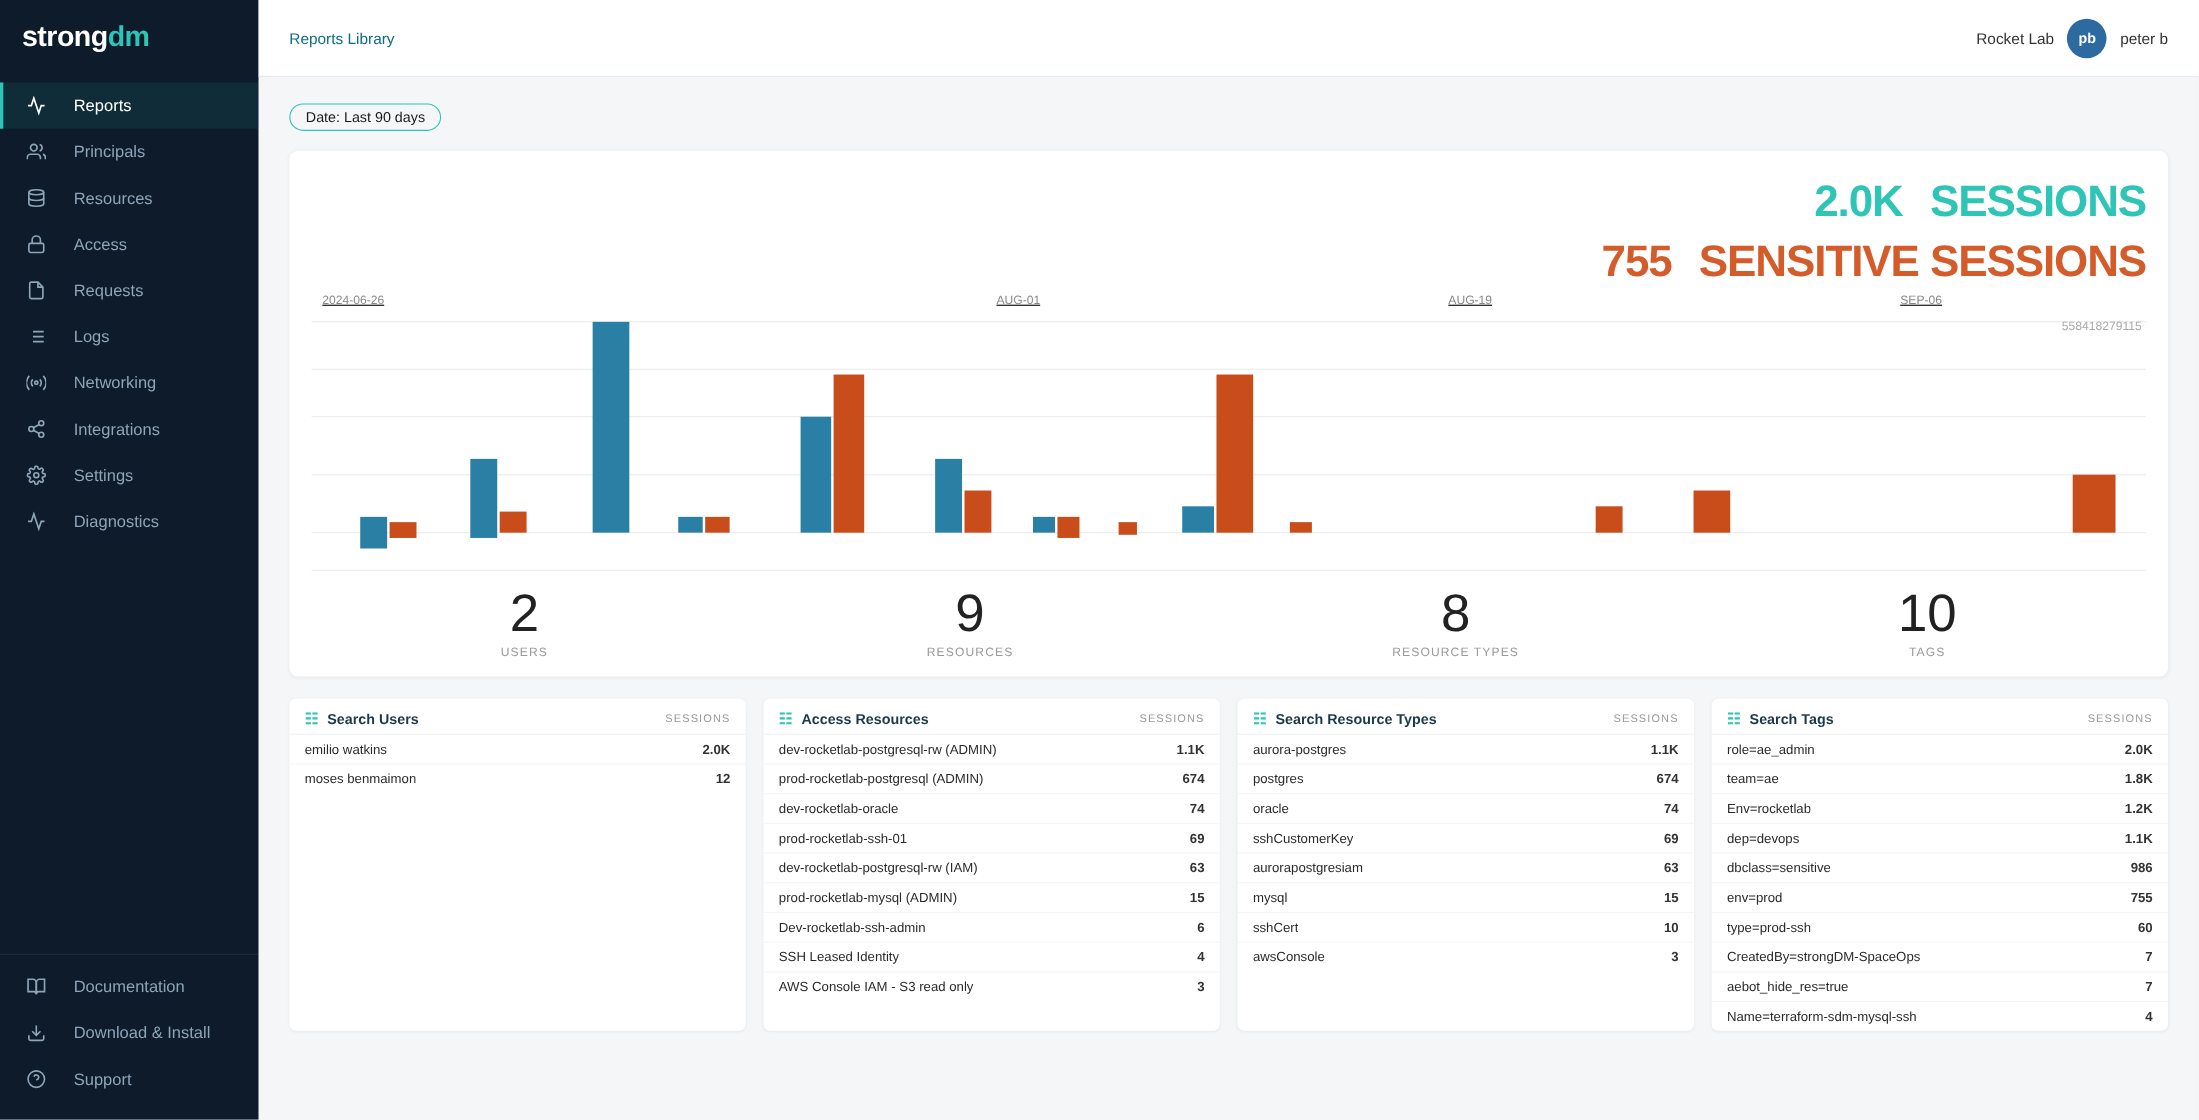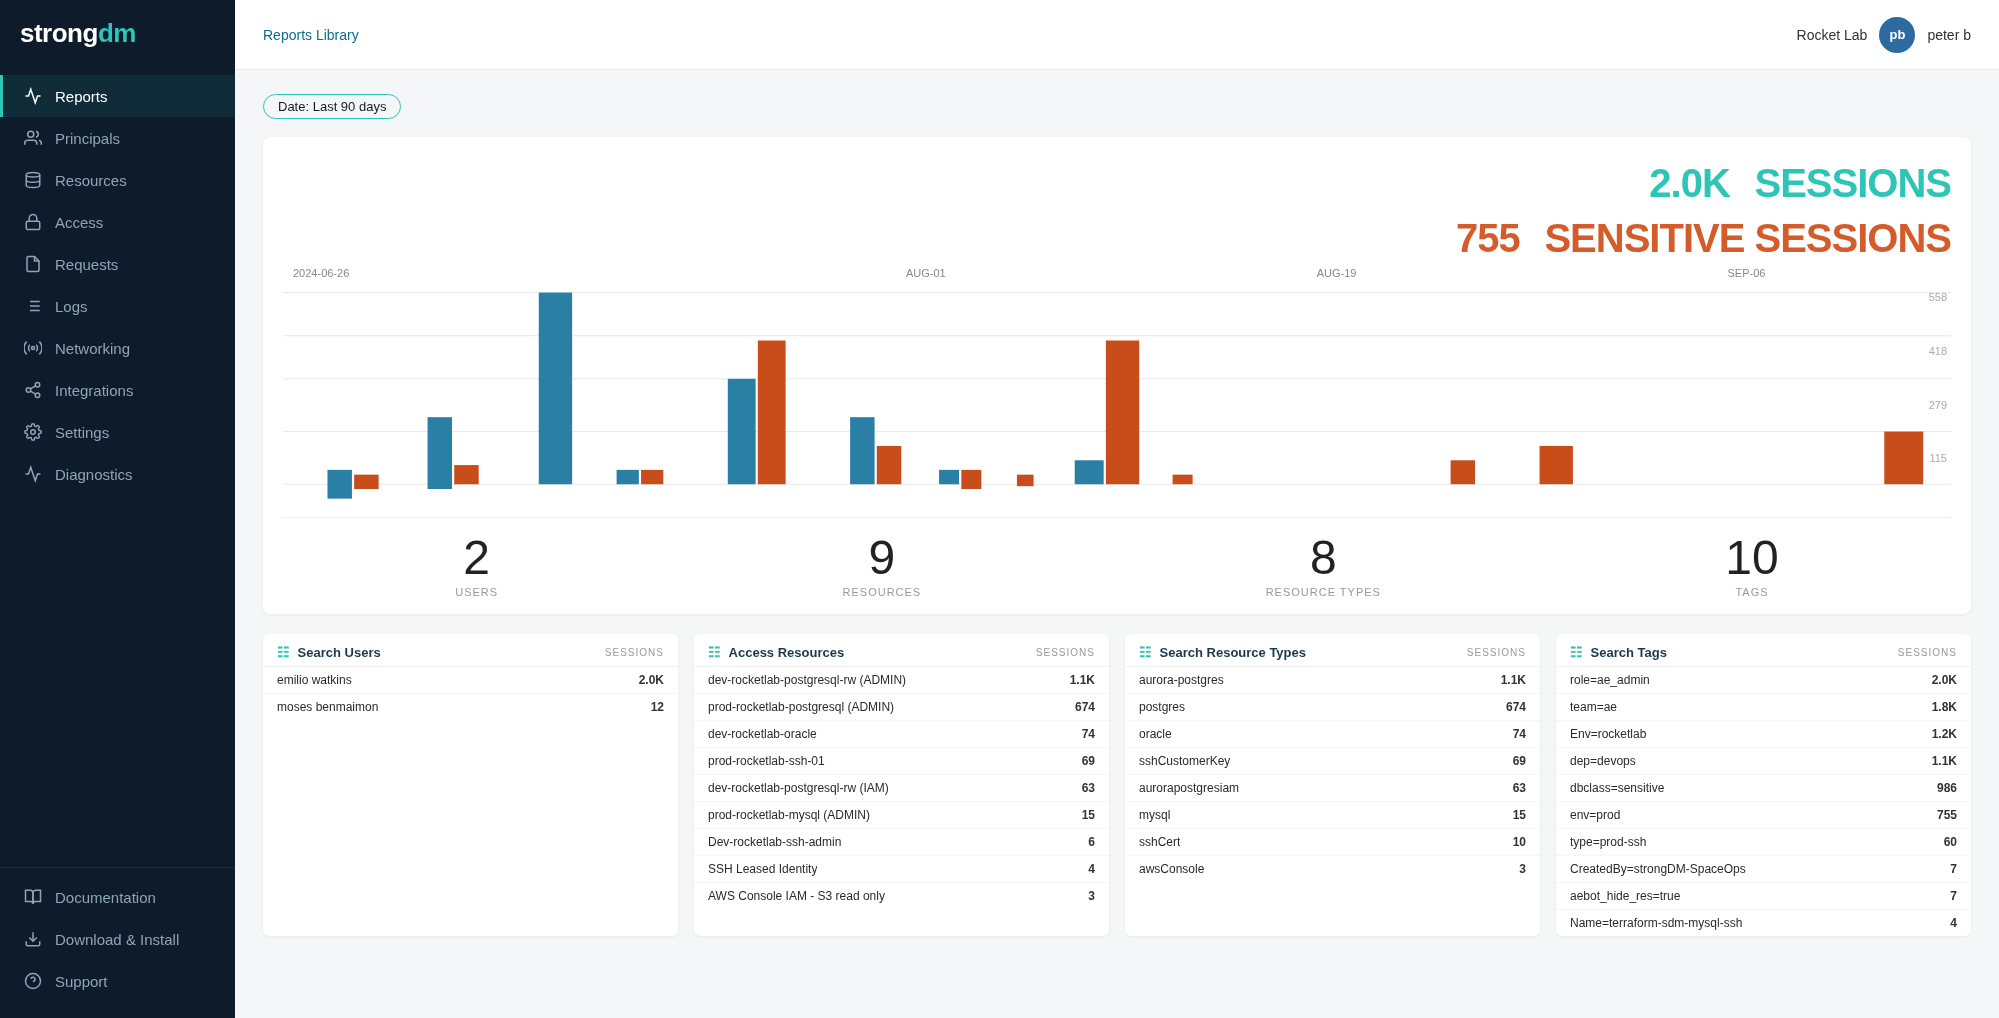--- a/index.html
+++ b/index.html
@@ -24,21 +24,21 @@
       font-size: 26px;
       font-weight: 700;
       color: #fff;
       letter-spacing: -0.5px;
     }
     .logo-dm { color: #2ec4b6; }
     .sidebar-nav { flex: 1; padding: 8px 0; }
     .nav-item {
       display: flex;
       align-items: center;
-      gap: 12px;
+      gap: 24px;
       padding: 11px 20px;
       cursor: pointer;
       color: #8ea5b8;
       font-size: 15px;
       border-left: 3px solid transparent;
       transition: background 0.15s;
     }
     .nav-item.active { background: rgba(46,196,182,0.1); color: #fff; border-left: 3px solid #2ec4b6; }
     .nav-icon { width: 20px; height: 20px; display: flex; align-items: center; justify-content: center; }
     .sidebar-bottom { padding: 8px 0 16px; border-top: 1px solid rgba(255,255,255,0.08); }
@@ -331,21 +331,21 @@
           </span>
         </div>
         <div>
           <span class="stat-sensitive">
             <span>755</span>
             &nbsp;<span style="color:#d45c2a; font-size:40px;text-align:right;">SENSITIVE SESSIONS</span>
           </span>
         </div>
       </div>
 
-      <div style="position:relative;">
+      <div style="position:relative;text-decoration:underline;">
         <div class="chart-dates">
           <span>2024-06-26</span>
           <span></span>
           <span></span>
           <span>AUG-01</span>
           <span></span>
           <span>AUG-19</span>
           <span></span>
           <span>SEP-06</span>
           <span></span>
@@ -386,21 +386,21 @@
           <rect class="bar-orange" x="800" y="200" width="18" height="10"></rect>
 
           <rect class="bar-orange" x="1050" y="185" width="22" height="25"></rect>
 
           <rect class="bar-orange" x="1130" y="170" width="30" height="40"></rect>
 
           <rect class="bar-orange" x="1440" y="155" width="35" height="55"></rect>
         </svg>
 
         
-        <div style="position:absolute; right:4px; top:24px; display:flex; flex-direction:column; justify-content:space-between; height:215px; font-size:11px; color:#aaa; text-align:right;">
+        <div style="position:absolute; right:4px; top:24px; display:flex; flex-direction:row; justify-content:space-between; height:215px; font-size:11px; color:#aaa; text-align:right;">
           <span>558</span>
           <span>418</span>
           <span>279</span>
           <span>115</span>
           <span></span>
         </div>
       </div>
 
       <div class="summary-counts">
         <div class="count-item">

